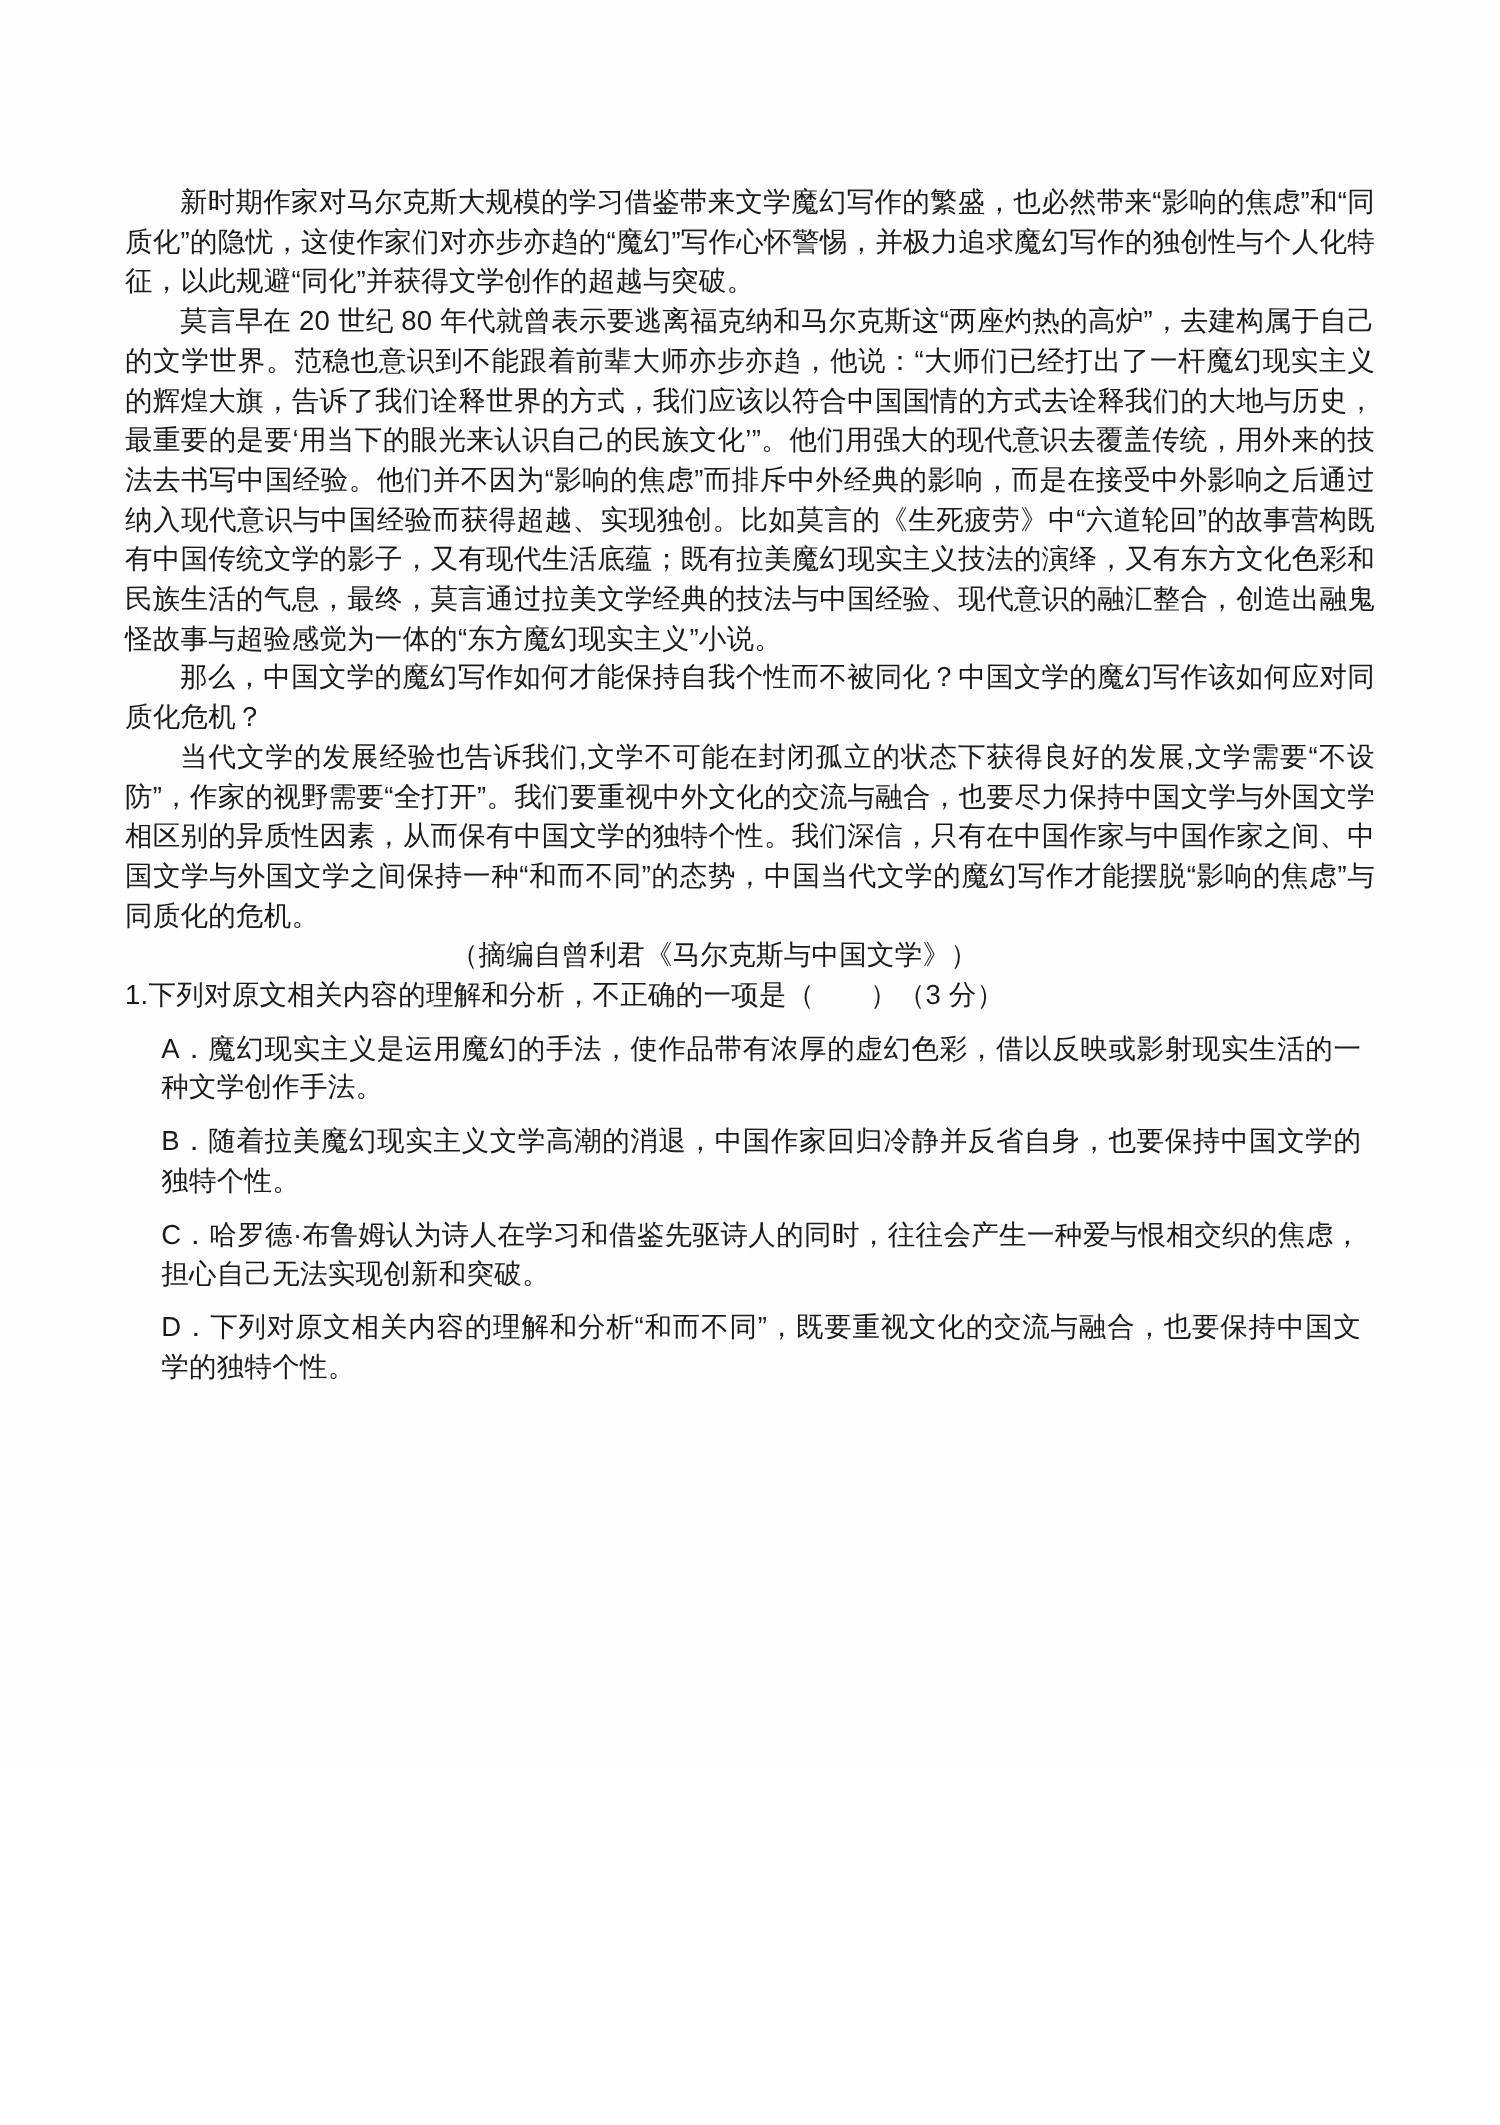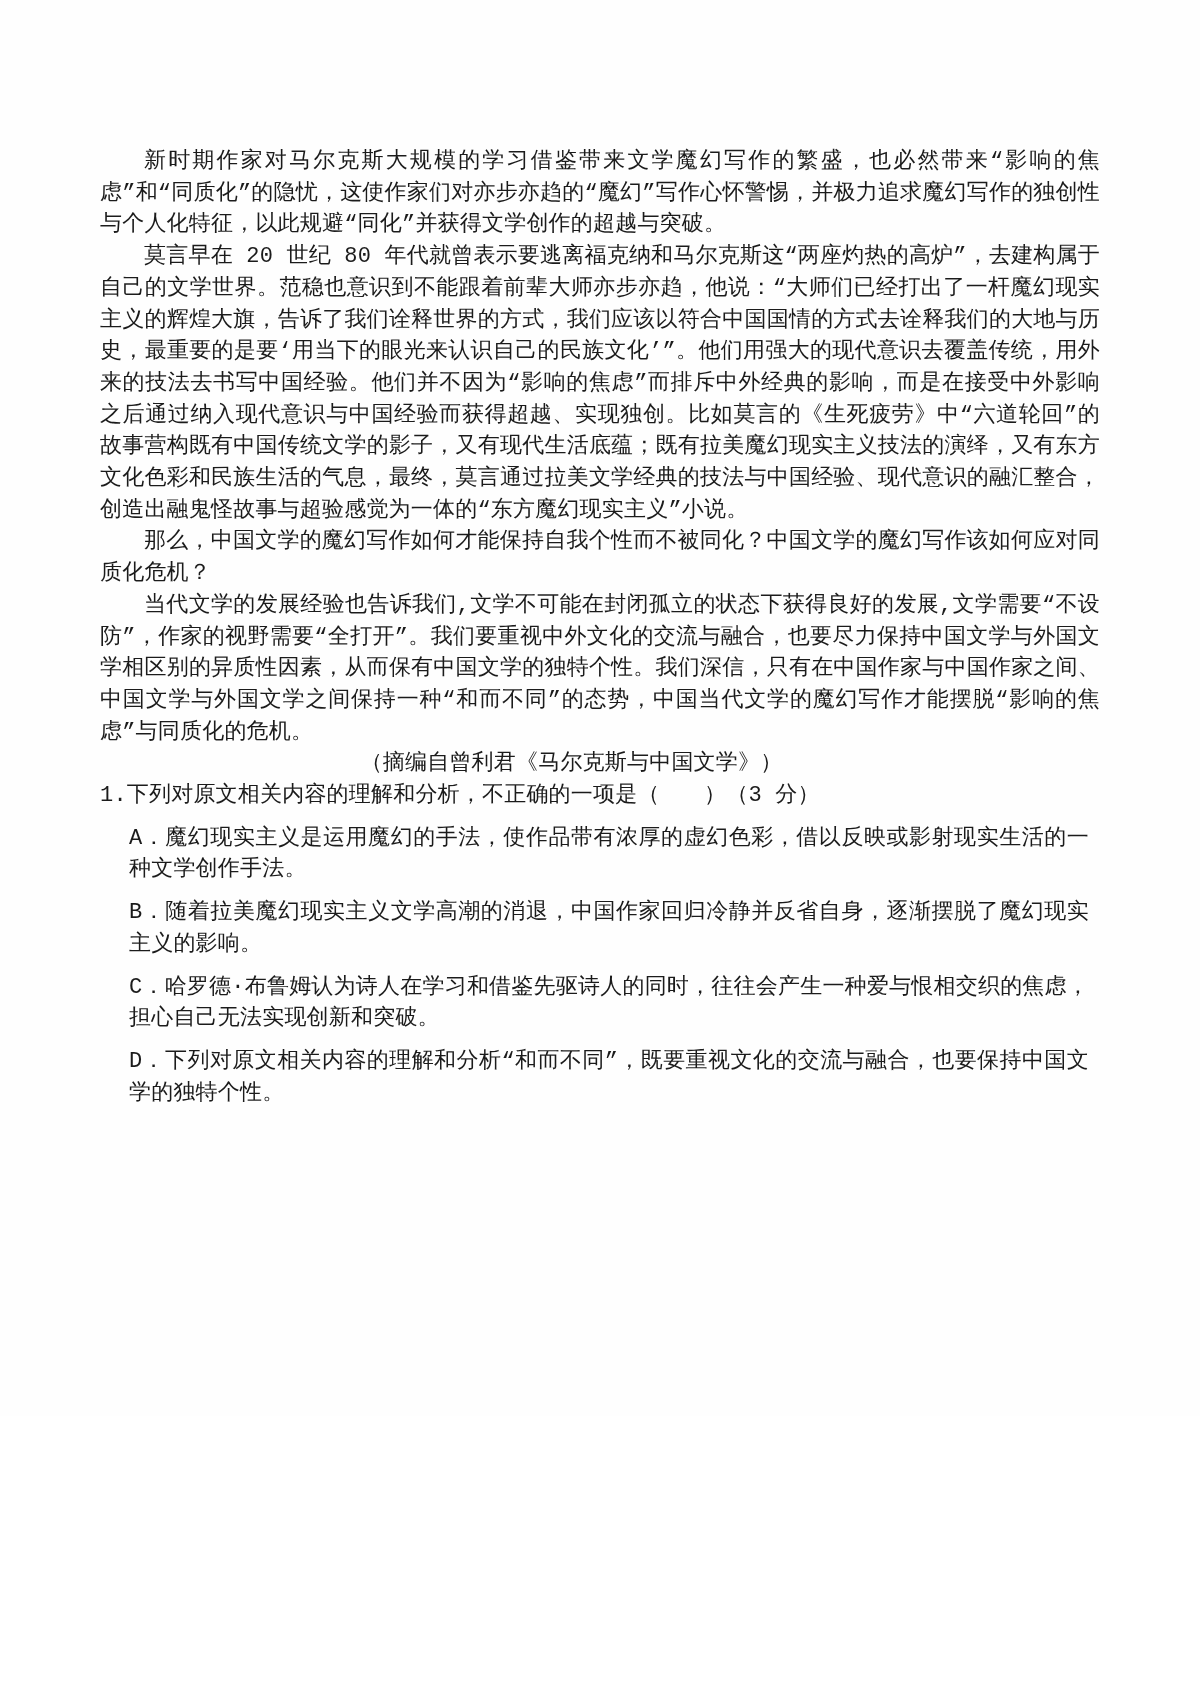--- a/index.html
+++ b/index.html
@@ -5,21 +5,21 @@
   html, body {
     margin: 0;
     padding: 0;
     background: #ffffff;
   }
   .page {
     position: relative;
     width: 1200px;
     height: 1416px;
     background: #fefefe;
-    font-family: Liberation Mono, monospace;
+    font-family: Liberation Sans, sans-serif;
     color: #1b1b1b;
     overflow: hidden;
   }
   .content {
     position: absolute;
     left: 100px;
     top: 146px;
     width: 1000px;
     font-size: 22px;
     line-height: 31.7px;
@@ -72,21 +72,21 @@
 
 <div class="page">
   <div class="content">
     <p class="para">新时期作家对马尔克斯大规模的学习借鉴带来文学魔幻写作的繁盛，也必然带来“影响的焦虑”和“同质化”的隐忧，这使作家们对亦步亦趋的“魔幻”写作心怀警惕，并极力追求魔幻写作的独创性与个人化特征，以此规避“同化”并获得文学创作的超越与突破。</p>
     <p class="para">莫言早在 20 世纪 80 年代就曾表示要逃离福克纳和马尔克斯这“两座灼热的高炉”，去建构属于自己的文学世界。范稳也意识到不能跟着前辈大师亦步亦趋，他说：“大师们已经打出了一杆魔幻现实主义的辉煌大旗，告诉了我们诠释世界的方式，我们应该以符合中国国情的方式去诠释我们的大地与历史，最重要的是要‘用当下的眼光来认识自己的民族文化’”。他们用强大的现代意识去覆盖传统，用外来的技法去书写中国经验。他们并不因为“影响的焦虑”而排斥中外经典的影响，而是在接受中外影响之后通过纳入现代意识与中国经验而获得超越、实现独创。比如莫言的《生死疲劳》中“六道轮回”的故事营构既有中国传统文学的影子，又有现代生活底蕴；既有拉美魔幻现实主义技法的演绎，又有东方文化色彩和民族生活的气息，最终，莫言通过拉美文学经典的技法与中国经验、现代意识的融汇整合，创造出融鬼怪故事与超验感觉为一体的“东方魔幻现实主义”小说。</p>
     <p class="para">那么，中国文学的魔幻写作如何才能保持自我个性而不被同化？中国文学的魔幻写作该如何应对同质化危机？</p>
     <p class="para">当代文学的发展经验也告诉我们,文学不可能在封闭孤立的状态下获得良好的发展,文学需要“不设防”，作家的视野需要“全打开”。我们要重视中外文化的交流与融合，也要尽力保持中国文学与外国文学相区别的异质性因素，从而保有中国文学的独特个性。我们深信，只有在中国作家与中国作家之间、中国文学与外国文学之间保持一种“和而不同”的态势，中国当代文学的魔幻写作才能摆脱“影响的焦虑”与同质化的危机。</p>
     <p class="attribution">（摘编自曾利君《马尔克斯与中国文学》）</p>
     <p class="stem">1.下列对原文相关内容的理解和分析，不正确的一项是（　　）（3 分）</p>
     <p class="option">A．魔幻现实主义是运用魔幻的手法，使作品带有浓厚的虚幻色彩，借以反映或影射现实生活的一种文学创作手法。</p>
-    <p class="option">B．随着拉美魔幻现实主义文学高潮的消退，中国作家回归冷静并反省自身，逐渐摆脱了魔幻现实主义的影响。</p>
+    <p class="option">B．随着拉美魔幻现实主义文学高潮的消退，中国作家回归冷静并反省自身，也要保持中国文学的独特个性。</p>
     <p class="option">C．哈罗德·布鲁姆认为诗人在学习和借鉴先驱诗人的同时，往往会产生一种爱与恨相交织的焦虑，担心自己无法实现创新和突破。</p>
     <p class="option">D．下列对原文相关内容的理解和分析“和而不同”，既要重视文化的交流与融合，也要保持中国文学的独特个性。</p>
   </div>
 
   <div class="speck"></div>
 
   <div class="footer">
     <span>高三语文试卷</span><span class="gap"></span><span>第 2 页</span><span class="gap"></span><span>共 9 页</span>
   </div>
 </div>

